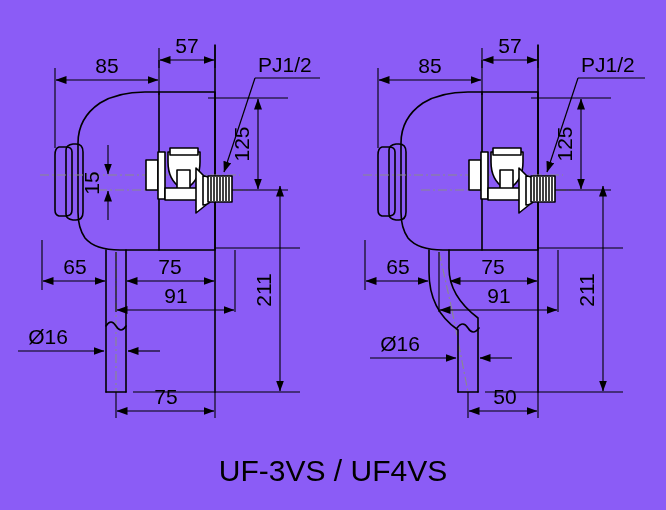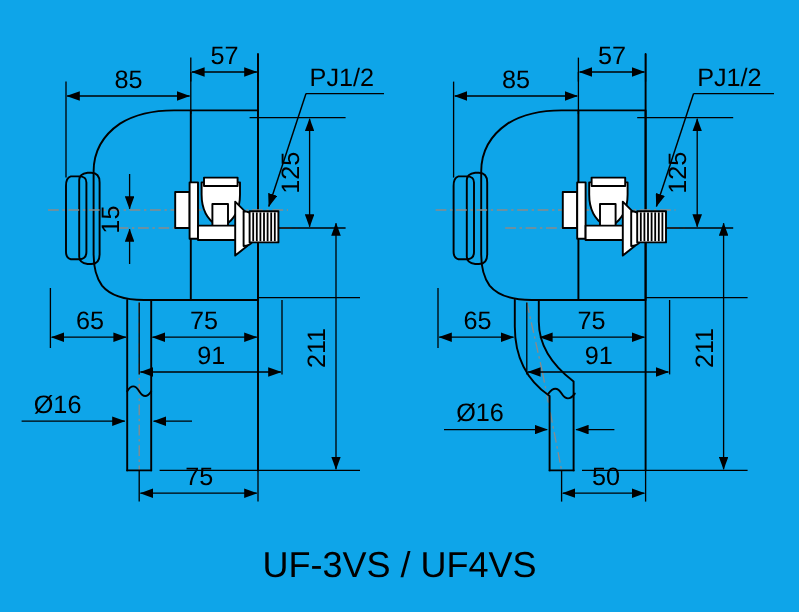--- a/index.html
+++ b/index.html
@@ -1,18 +1,18 @@
 <!DOCTYPE html>
 <html><head>
 <meta charset="utf-8">
 <style>
   html,body{margin:0;padding:0;background:#ffffff;}
   body{width:666px;height:510px;overflow:hidden;
        font-family:"Liberation Sans","DejaVu Sans",sans-serif;}
-  #sheet{position:relative;width:666px;height:510px;background:#0ea5e9;}
+  #sheet{position:relative;width:666px;height:510px;background:#8b5cf6;}
   svg{display:block;}
   .ln{stroke:#000;stroke-width:1.6;fill:none;stroke-linecap:round;stroke-linejoin:round;}
   .dim{stroke:#000;stroke-width:1.1;fill:none;}
   .ext{stroke:#000;stroke-width:1.1;fill:none;}
   .ctr{stroke:#8a8a8a;stroke-width:1.1;fill:none;stroke-dasharray:9 3 2 3;}
   .leader{stroke:#000;stroke-width:1.2;fill:none;}
   .fillw{fill:#fff;}
   .hatch{stroke:#000;stroke-width:1.5;fill:none;}
   .dtxt{font-family:"Liberation Sans","DejaVu Sans",sans-serif;
         font-size:21px;fill:#000;}

